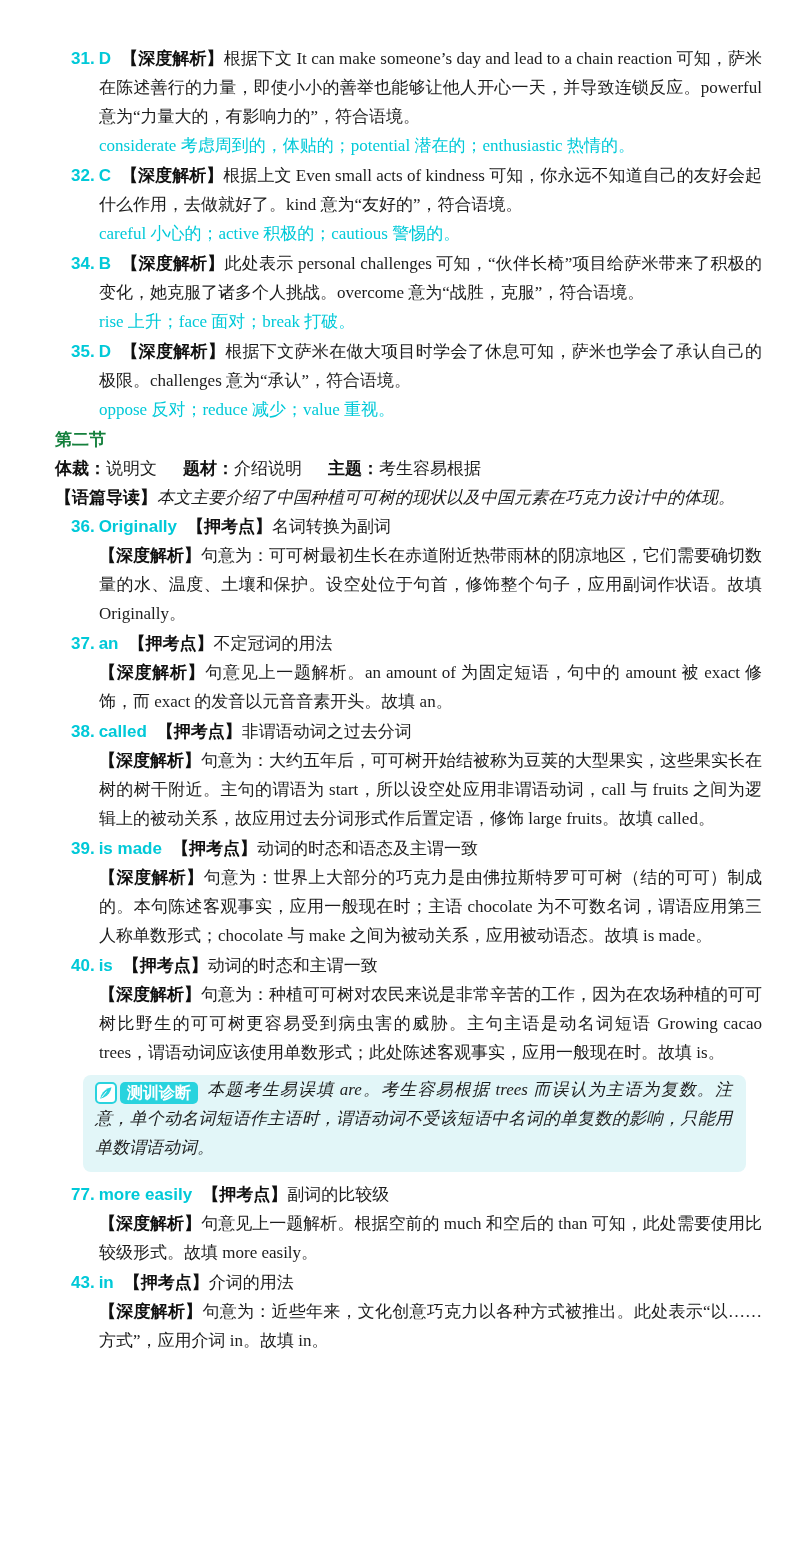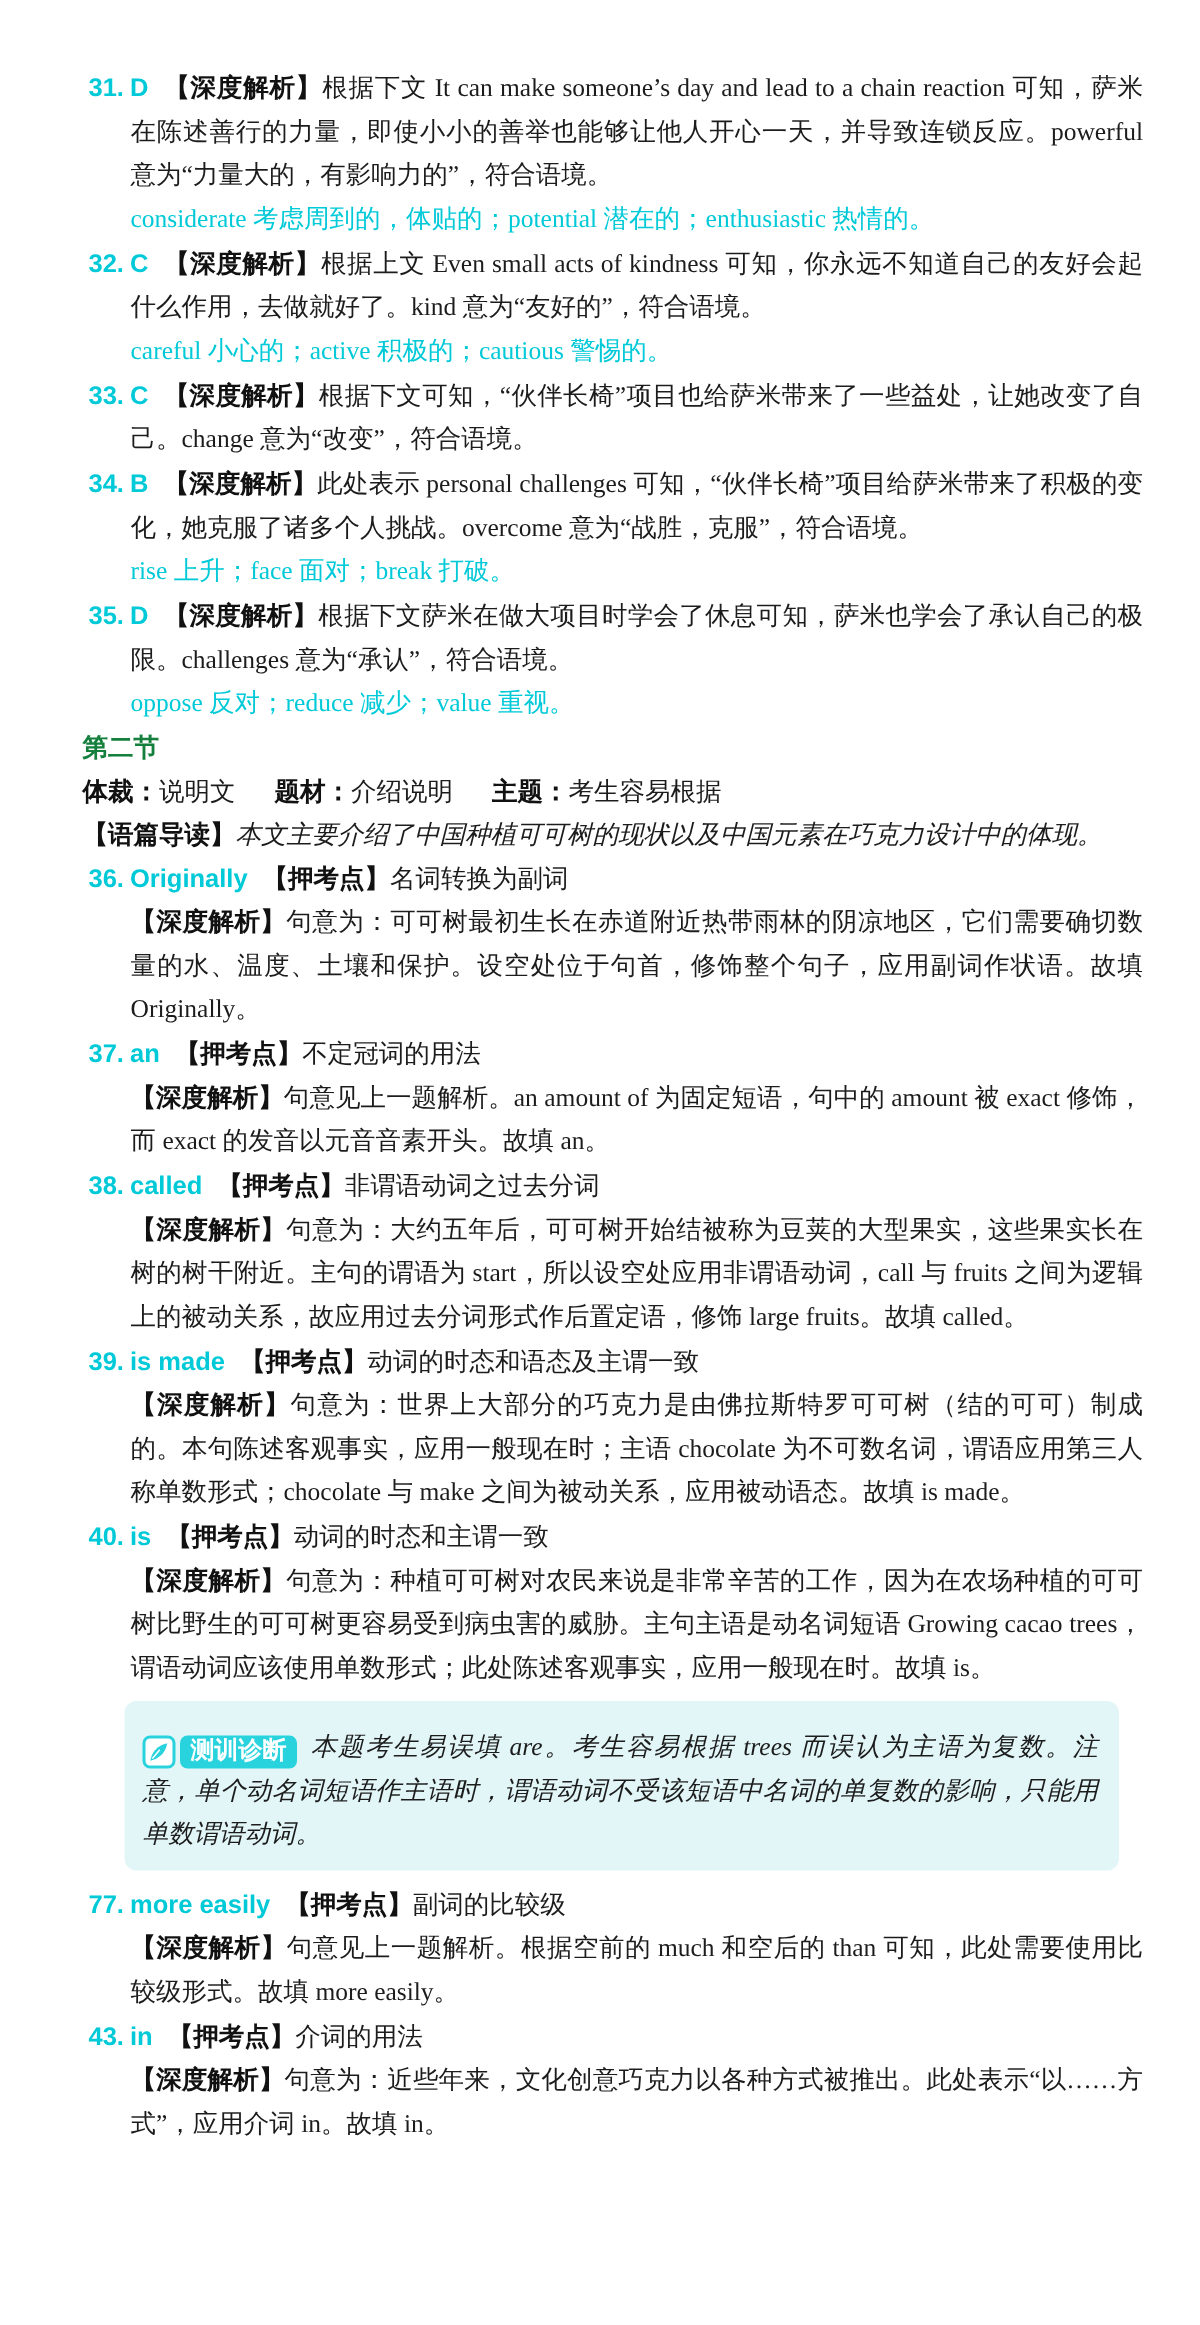--- a/index.html
+++ b/index.html
@@ -27,55 +27,54 @@
   .exp{margin-left:28px;}
   .sec-title{
     font-family:"Liberation Sans","DejaVu Sans",sans-serif;
     font-weight:bold;color:#15803d;
   }
   .meta-line .v{margin-right:26px;}
   .guide-text{font-style:italic;}
   .notebox{
     margin:8px 16px 8px 28px;
     background:#e2f6f8;border-radius:8px;
-    padding:16px 14px 10px 12px;
+    padding:0 14px 10px 12px;
   }
   .notebox p{font-style:italic;}
   .badge{
     display:inline-flex;align-items:center;vertical-align:-5px;
     margin-right:8px;font-style:normal;
   }
   .badge-icon{
     width:22px;height:22px;background:#ffffff;border:2px solid #29d3de;
     border-radius:5px;display:inline-flex;align-items:center;justify-content:center;
     margin-right:3px;box-sizing:border-box;
   }
   .badge-pill{
     background:#29d3de;color:#ffffff;border-radius:5px;
     font-family:"Liberation Sans","DejaVu Sans",sans-serif;
     font-weight:bold;font-size:16px;line-height:22px;
     padding:0 7px;display:inline-block;
   }
-  .item{margin:0 0 1px 4px;}
+  .item{margin:0 0 1px 16px;}
 </style>
 </head>
 <body>
 
 <div class="content">
 
   <div class="item">
     <p class="hang"><span class="ans ans-num">31.</span><span class="ans ans-word">D</span><span class="lbl">【深度解析】</span><span>根据下文 It can make someone’s day and lead to a chain reaction 可知，萨米在陈述善行的力量，即使小小的善举也能够让他人开心一天，并导致连锁反应。powerful 意为“力量大的，有影响力的”，符合语境。</span></p>
     <p class="syn">considerate 考虑周到的，体贴的；potential 潜在的；enthusiastic 热情的。</p>
   </div>
   <div class="item">
     <p class="hang"><span class="ans ans-num">32.</span><span class="ans ans-word">C</span><span class="lbl">【深度解析】</span><span>根据上文 Even small acts of kindness 可知，你永远不知道自己的友好会起什么作用，去做就好了。kind 意为“友好的”，符合语境。</span></p>
     <p class="syn">careful 小心的；active 积极的；cautious 警惕的。</p>
   </div>
   <div class="item">
-    <p class="hang"><span class="ans ans-num">33.</span><span class="ans ans-word">C</span><span class="lbl">【深度解析】</span><span>根据下文可知，“伙伴长椅”项目也给萨米带来了一些益处，让她改变了自己。change 意为“改变”，符合语境。</span></p>
   </div>
   <div class="item">
     <p class="hang"><span class="ans ans-num">34.</span><span class="ans ans-word">B</span><span class="lbl">【深度解析】</span><span>此处表示 personal challenges 可知，“伙伴长椅”项目给萨米带来了积极的变化，她克服了诸多个人挑战。overcome 意为“战胜，克服”，符合语境。</span></p>
     <p class="syn">rise 上升；face 面对；break 打破。</p>
   </div>
   <div class="item">
     <p class="hang"><span class="ans ans-num">35.</span><span class="ans ans-word">D</span><span class="lbl">【深度解析】</span><span>根据下文萨米在做大项目时学会了休息可知，萨米也学会了承认自己的极限。challenges 意为“承认”，符合语境。</span></p>
     <p class="syn">oppose 反对；reduce 减少；value 重视。</p>
   </div>
 

